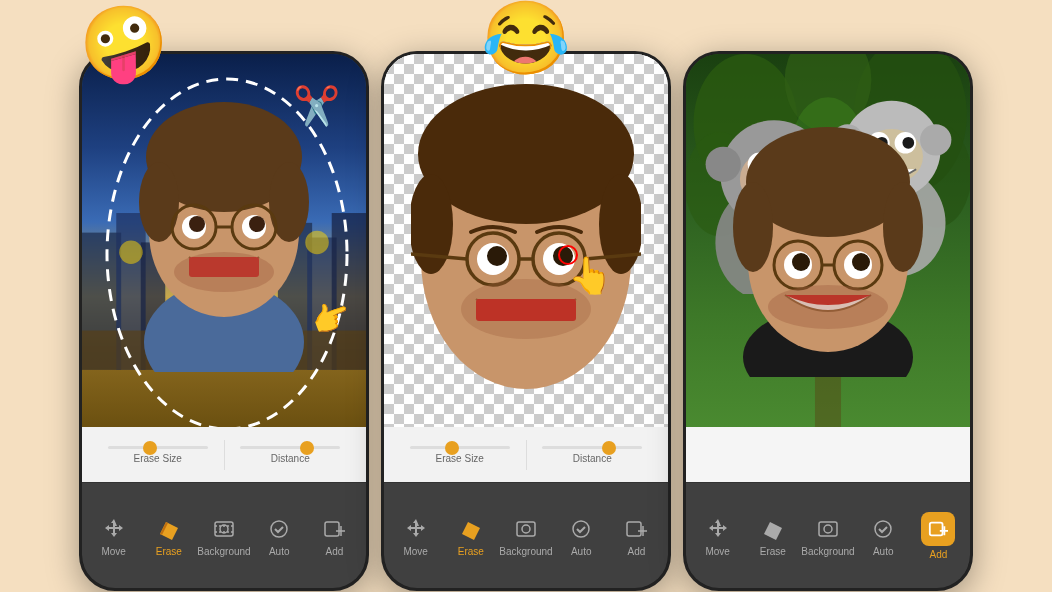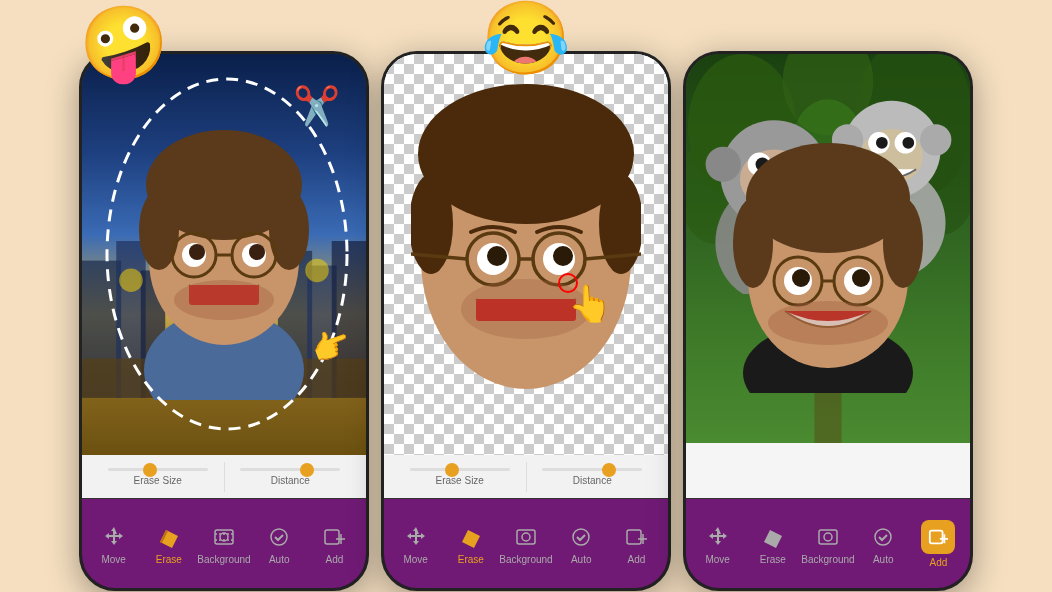--- a/index.html
+++ b/index.html
@@ -77,22 +77,22 @@
         linear-gradient(-45deg, #ccc 25%, transparent 25%),
         linear-gradient(45deg, transparent 75%, #ccc 75%),
         linear-gradient(-45deg, transparent 75%, #ccc 75%);
       background-size: 20px 20px;
       background-position: 0 0, 0 10px, 10px -10px, -10px 0px;
       background-color: white;
     }
 
     
     .phone-toolbar {
-      height: 90px;
-      background: #701a75;
+      height: 106px;
+      background: #404040;
       display: flex;
       align-items: center;
       justify-content: space-around;
       padding: 16px 4px;
       border-top: 1px solid #333;
     }
 
     .toolbar-item {
       display: flex;
       flex-direction: column;
@@ -119,21 +119,21 @@
     .toolbar-label.active {
       color: #e8a020;
     }
 
     .toolbar-icon.active {
       color: #e8a020;
     }
 
     
     .slider-area {
-      height: 43px;
+      height: 55px;
       background: rgba(255,255,255,0.95);
       display: flex;
       align-items: center;
       justify-content: space-around;
       padding: 0 10px;
     }
 
     .slider-group {
       display: flex;
       flex-direction: column;

